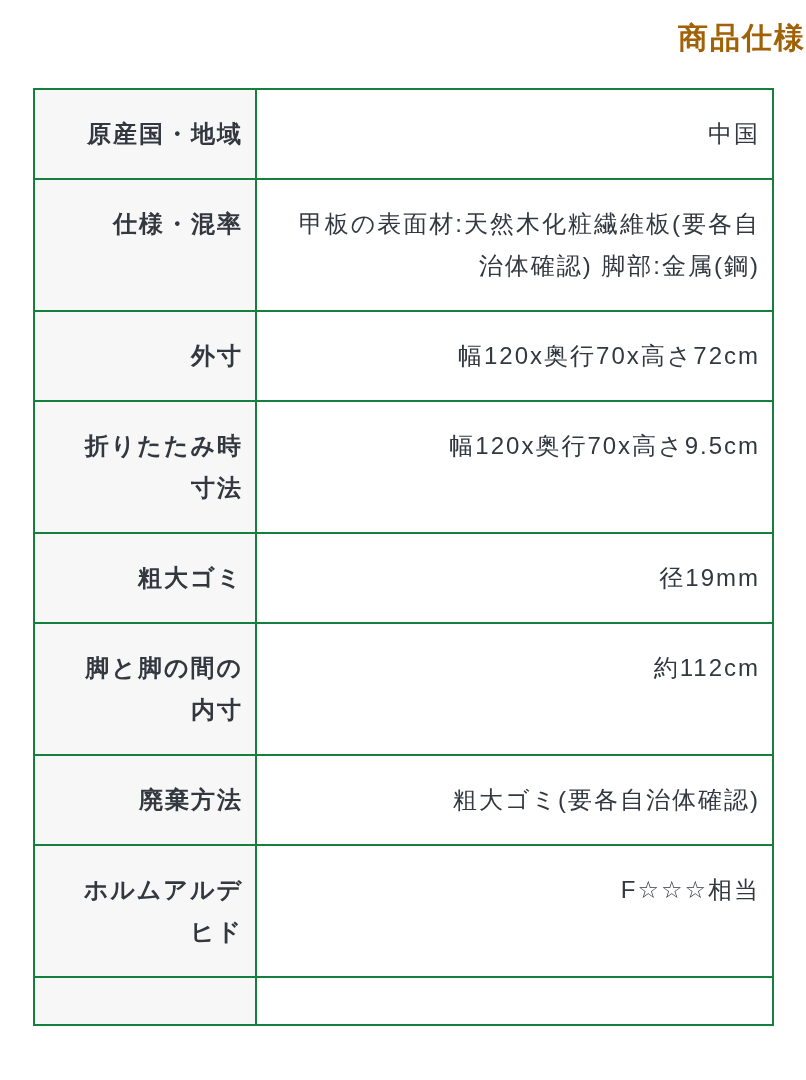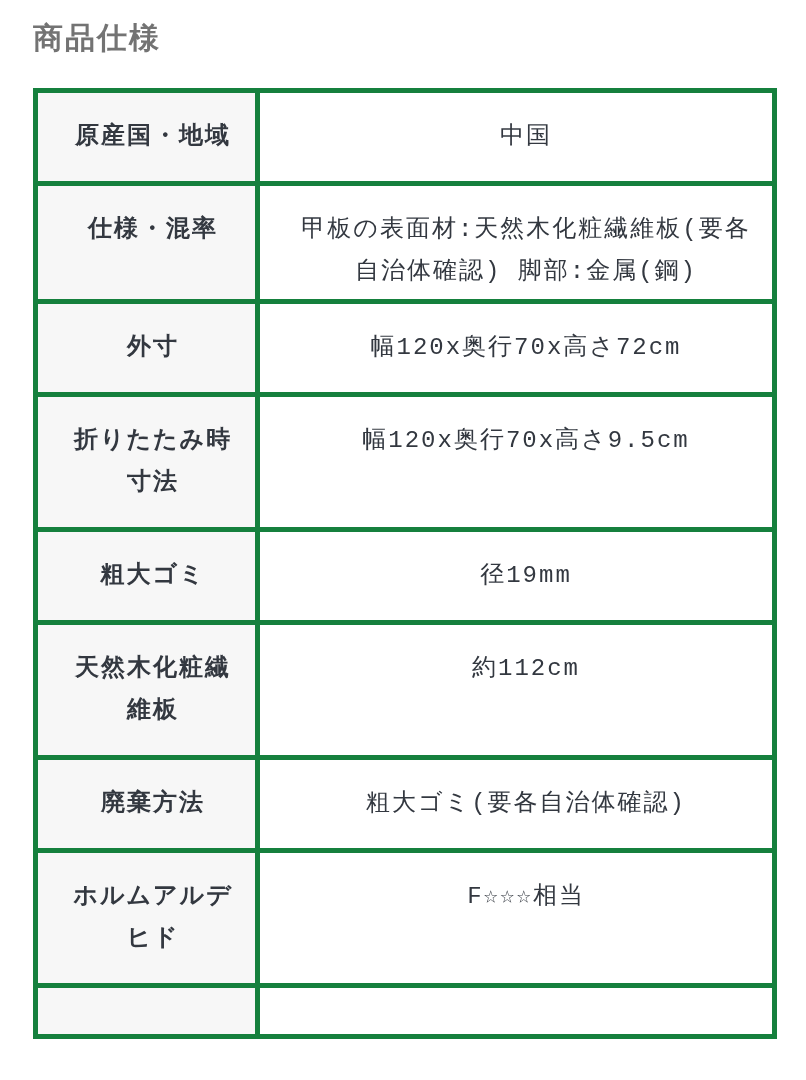--- a/index.html
+++ b/index.html
@@ -15,52 +15,52 @@
     background: #ffffff;
     font-family: "Liberation Sans", "DejaVu Sans", sans-serif;
     color: #333840;
   }
   .page-title {
     margin: 18px 0 30px 33px;
     font-size: 30px;
     line-height: 40px;
     font-weight: bold;
     letter-spacing: 2px;
-    color: #737373;
+    color: #a16207;
+    text-align: right;
   }
   table.spec-table {
     margin-left: 33px;
     width: 739px;
     border-collapse: collapse;
     table-layout: fixed;
     font-size: 24px;
     letter-spacing: 2px;
     line-height: 42px;
     color: #333840;
   }
   table.spec-table col.col-label { width: 222px; }
   table.spec-table col.col-value { width: 517px; }
   table.spec-table th,
   table.spec-table td {
-    border: 5px solid #15803d;
+    border: 2px solid #15803d;
     vertical-align: top;
-    text-align: center;
+    text-align: right;
     word-break: break-all;
     overflow-wrap: anywhere;
-    font-family: Liberation Mono, monospace;
   }
   table.spec-table th {
     background: #f7f7f7;
     font-weight: bold;
     padding: 23px 12px 23px 25px;
   }
   table.spec-table td {
     background: #ffffff;
     font-weight: normal;
-    padding: 23px 12px 6px 32px;
+    padding: 23px 12px 23px 32px;
   }
 </style>
 </head>
 <body>
 
 <div class="page">
 
   <h2 class="page-title">商品仕様</h2>
 
   <table class="spec-table">
@@ -83,21 +83,21 @@
       </tr>
       <tr>
         <th>折りたたみ時寸法</th>
         <td>幅120x奥行70x高さ9.5cm</td>
       </tr>
       <tr>
         <th>粗大ゴミ</th>
         <td>径19mm</td>
       </tr>
       <tr>
-        <th>天然木化粧繊維板</th>
+        <th>脚と脚の間の内寸</th>
         <td>約112cm</td>
       </tr>
       <tr>
         <th>廃棄方法</th>
         <td>粗大ゴミ(要各自治体確認)</td>
       </tr>
       <tr>
         <th>ホルムアルデヒド</th>
         <td>F☆☆☆相当</td>
       </tr>

